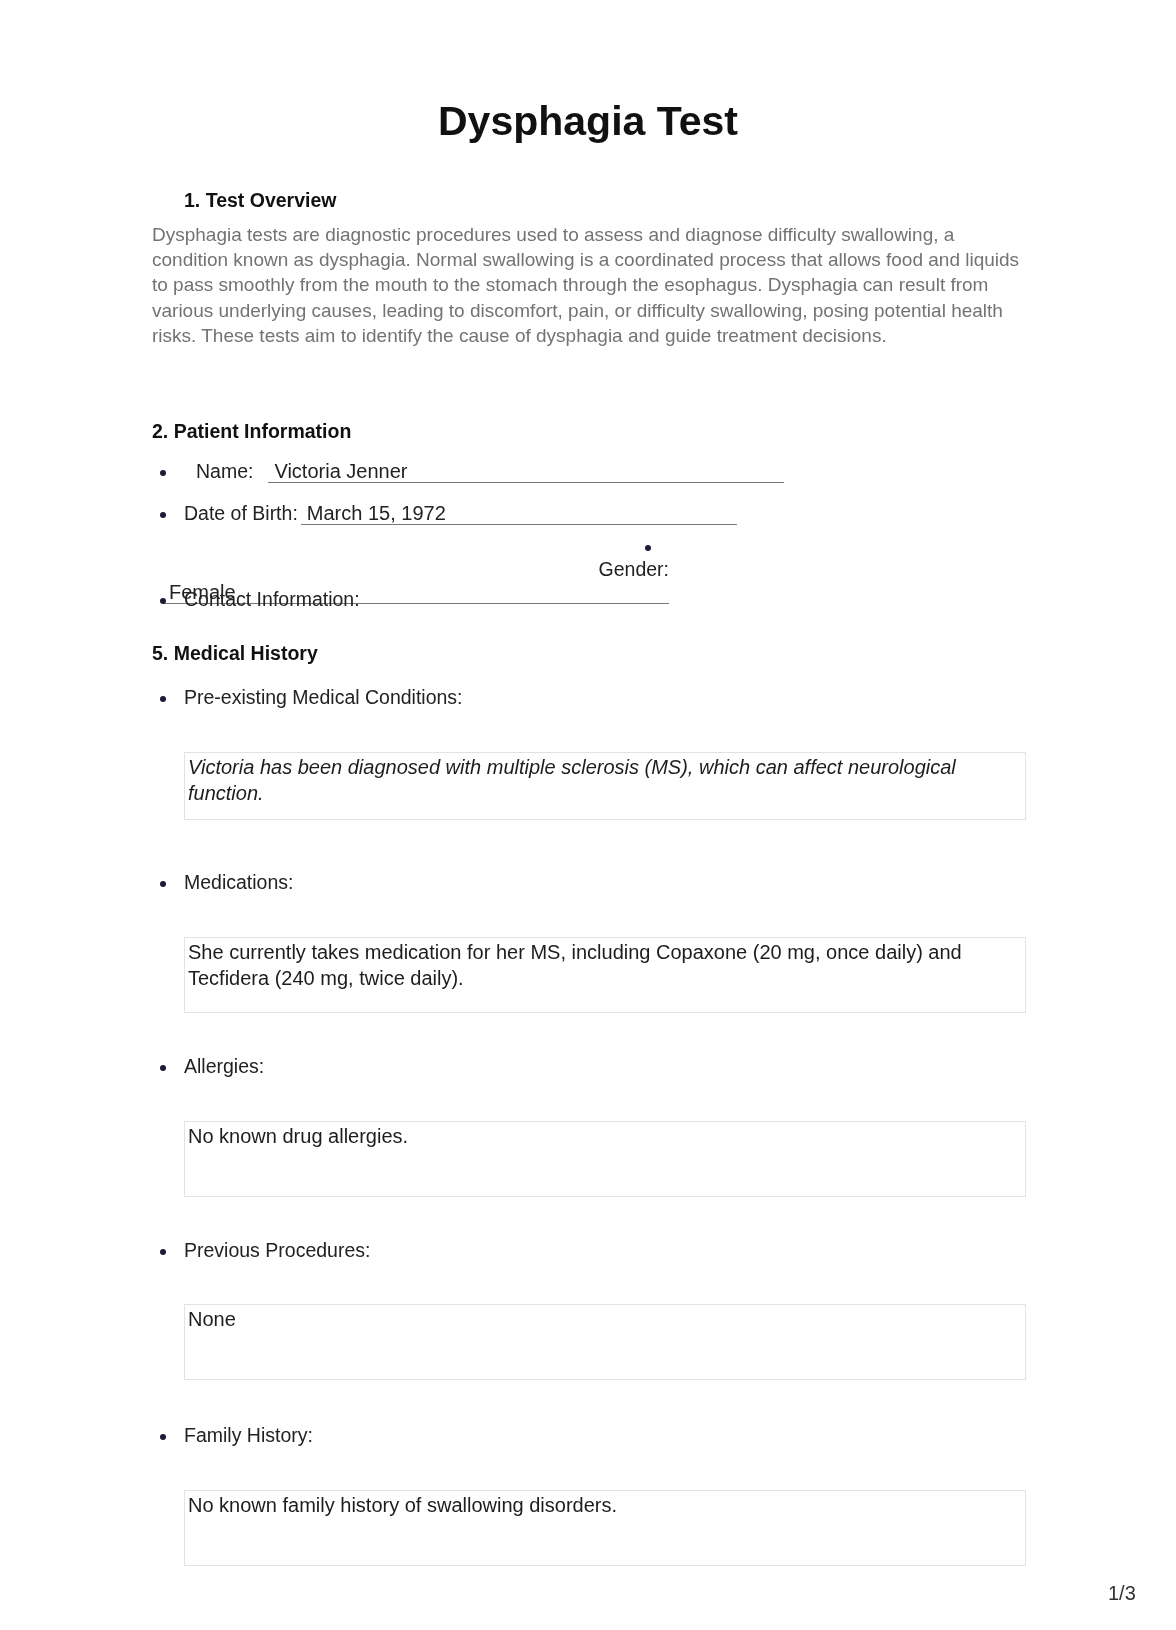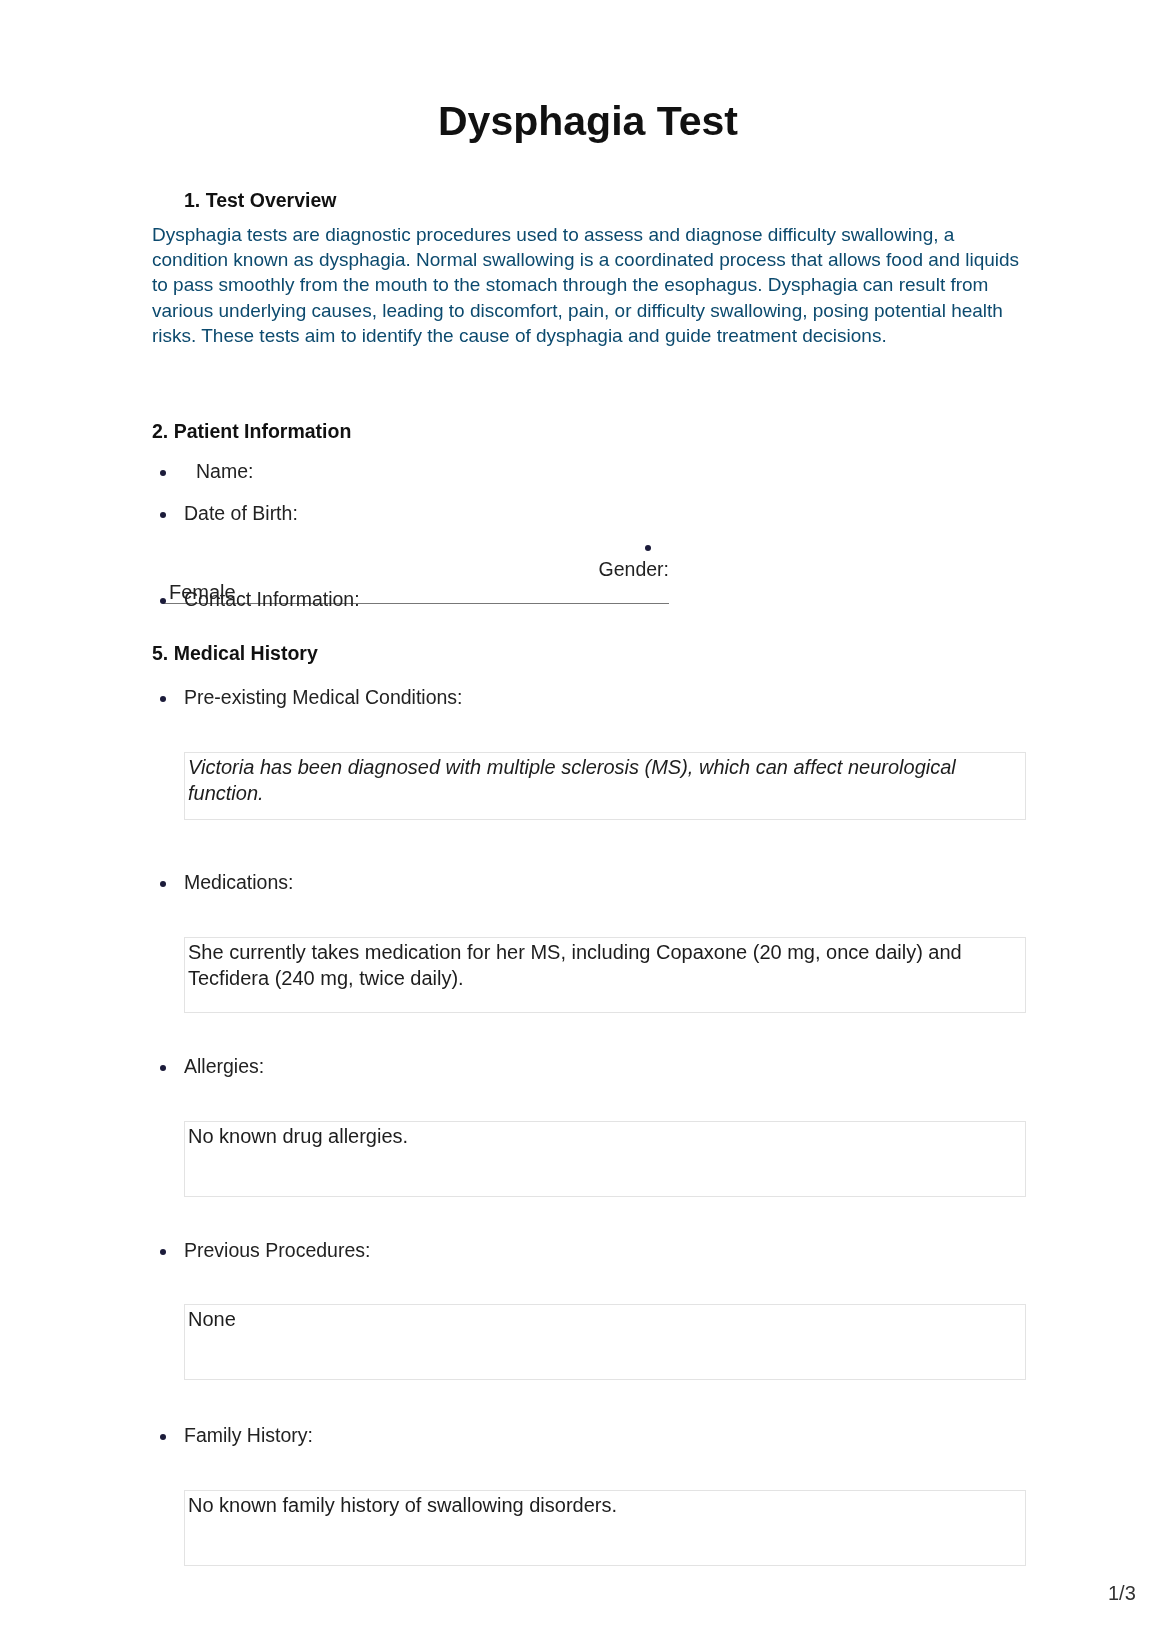--- a/index.html
+++ b/index.html
@@ -1,46 +1,48 @@
 <!DOCTYPE html>
 <html><head>
 <meta charset="utf-8">
 <style>
   html, body { margin:0; padding:0; background:#ffffff; }
   body { width:1176px; height:1630px; position:relative; overflow:hidden;
          font-family:"Liberation Sans", sans-serif; color:#1a1a1a; }
   .abs { position:absolute; }
   .title { left:0; width:1176px; top:98px; text-align:center; font-size:41px; font-weight:bold; color:#111; }
   .h2 { left:152px; font-size:19.5px; font-weight:bold; color:#111; }
-  .para { left:152px; top:222px; width:875px; font-size:19px; line-height:25.2px; color:#0c4a6e; }
+  .para { left:152px; top:222px; width:875px; font-size:19px; line-height:25.2px; color:#737373; }
   .bullet-row { left:160px; font-size:19.5px; color:#222; white-space:nowrap; display:flex; align-items:flex-end; }
   .dot { width:6px; height:6px; border-radius:50%; background:#1b1b3a; display:inline-block; margin-right:18px; margin-bottom:7px; }
   .field { display:inline-block; border-bottom:1.5px solid #777; padding-left:6px; margin-left:3px; line-height:22px; font-size:20px; color:#222; }
   .box { left:184px; width:842px; border:1.5px solid #e3e3e3; box-sizing:border-box; background:#fff; }
   .box-text { padding:2px 3px; font-size:20px; line-height:25.5px; color:#1d1d1d; }
   .page-num { left:1108px; top:1582px; font-size:20px; color:#333; }
 </style>
 </head>
 <body>
 
 <div class="abs title">Dysphagia Test</div>
 
 <div class="abs h2" style="top:189px;margin-left:32px;">1. Test Overview</div>
 <div class="abs para">Dysphagia tests are diagnostic procedures used to assess and diagnose difficulty swallowing, a condition known as dysphagia. Normal swallowing is a coordinated process that allows food and liquids to pass smoothly from the mouth to the stomach through the esophagus. Dysphagia can result from various underlying causes, leading to discomfort, pain, or difficulty swallowing, posing potential health risks. These tests aim to identify the cause of dysphagia and guide treatment decisions.</div>
 
 <div class="abs h2" style="top:420px;">2. Patient Information</div>
 
 <div class="abs bullet-row" style="top:460px;gap:12px;">
   <span class="dot"></span>
   <span>Name:</span>
+  <span class="field" style="width:510px;">Victoria Jenner</span>
 </div>
 
 <div class="abs bullet-row" style="top:502px;">
   <span class="dot"></span>
   <span>Date of Birth:</span>
+  <span class="field" style="width:430px;">March 15, 1972</span>
 </div>
 
 <div class="abs bullet-row" style="top:545px;flex-direction:column;">
   <span class="dot"></span>
   <span>Gender:</span>
   <span class="field" style="width:500px;">Female</span>
 </div>
 
 <div class="abs bullet-row" style="top:588px;">
   <span class="dot"></span>

